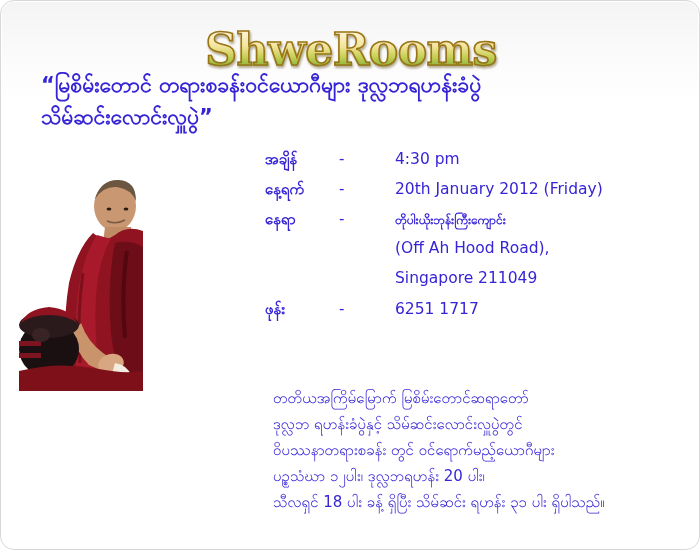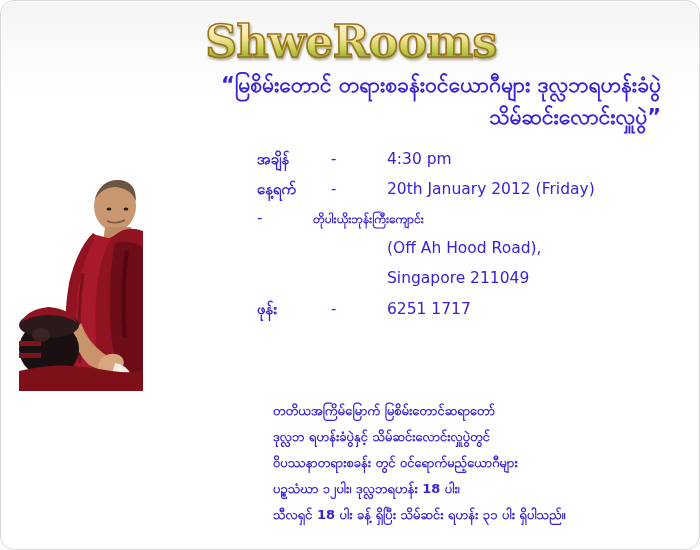--- a/index.html
+++ b/index.html
@@ -22,21 +22,21 @@
     border: 1px solid #d8d8d8;
     border-radius: 14px;
     background: linear-gradient(180deg, #f4f4f4 0%, #fafafa 9%, #ffffff 18%, #ffffff 100%);
     box-shadow: inset 0 0 0 1px #ffffff;
     overflow: hidden;
   }
 
   
   .logo-band {
     position: absolute;
-    top: 12px;
+    top: 20px;
     left: 0;
     width: 700px;
     height: 58px;
     text-align: center;
   }
   .logo-text {
     display: inline-block;
     font-family: "DejaVu Serif", serif;
     font-weight: bold;
     font-size: 44px;
@@ -56,21 +56,21 @@
     paint-order: stroke fill;
     filter: drop-shadow(1.5px 2px 1.2px rgba(90,70,20,0.45));
   }
 
   
   .headline {
     position: absolute;
     top: 68px;
     left: 40px;
     width: 620px;
-    text-align: right;
+    text-align: left;
     color: #3624d6;
     font-size: 21px;
     font-weight: bold;
     line-height: 32px;
     text-shadow: 0 0 2px rgba(255,255,255,0.9);
   }
   .headline .l1 { display: block; }
   .headline .l2 { display: block; }
 
   
@@ -81,21 +81,21 @@
     width: 124px;
     height: 218px;
     overflow: hidden;
     background: #ffffff;
   }
   .photo svg { display: block; }
 
   
   .details {
     position: absolute;
-    left: 256px;
+    left: 264px;
     top: 148px;
     width: 400px;
   }
   .drow {
     display: flex;
     align-items: baseline;
     height: 30px;
   }
   .dlabel {
     width: 74px;
@@ -117,25 +117,25 @@
     font-weight: normal;
     white-space: nowrap;
     margin-left: 26px;
   }
   .dvalue.mm { font-weight: bold; font-size: 12px; }
 
   
   .paragraph {
     position: absolute;
     left: 272px;
-    top: 397px;
+    top: 384px;
     width: 420px;
     color: #3624d6;
-    font-size: 13px;
-    font-weight: bold;
+    font-size: 15px;
+    font-weight: normal;
     line-height: 26px;
   }
   .paragraph span { display: block; white-space: nowrap; }
 </style>
 </head>
 <body>
 
 <div id="flyer">
 
   <div class="logo-band">
@@ -194,20 +194,21 @@
       <span class="dvalue">4:30 pm</span>
     </div>
 
     <div class="drow">
       <span class="dlabel">နေ့ရက်</span>
       <span class="ddash">-</span>
       <span class="dvalue">20th January 2012 (Friday)</span>
     </div>
 
     <div class="drow">
+      <span class="dlabel">နေရာ</span>
       <span class="ddash">-</span>
       <span class="dvalue mm">တိုပါးယိုးဘုန်းကြီးကျောင်း</span>
     </div>
 
 
     <div class="drow">
       <span class="dlabel"></span>
       <span class="ddash"></span>
       <span class="dvalue">(Off Ah Hood Road),</span>
     </div>
@@ -223,17 +224,17 @@
       <span class="ddash">-</span>
       <span class="dvalue">6251 1717</span>
     </div>
 
   </div>
 
   <div class="paragraph">
     <span>တတိယအကြိမ်မြောက် မြစိမ်းတောင်ဆရာတော်</span>
     <span>ဒုလ္လဘ ရဟန်းခံပွဲနှင့် သိမ်ဆင်းလောင်းလှူပွဲတွင်</span>
     <span>ဝိပဿနာတရားစခန်း တွင် ဝင်ရောက်မည့်ယောဂီများ</span>
-    <span>ပဉ္စသံဃာ ၁၂ပါး၊ ဒုလ္လဘရဟန်း 18 ပါး၊</span>
+    <span>ပဉ္စသံဃာ ၁၂ပါး၊ ဒုလ္လဘရဟန်း 20 ပါး၊</span>
     <span>သီလရှင် 18 ပါး ခန့် ရှိပြီး သိမ်ဆင်း ရဟန်း ၃၁ ပါး ရှိပါသည်။</span>
   </div>
 
 </div>
 
 </body></html>

